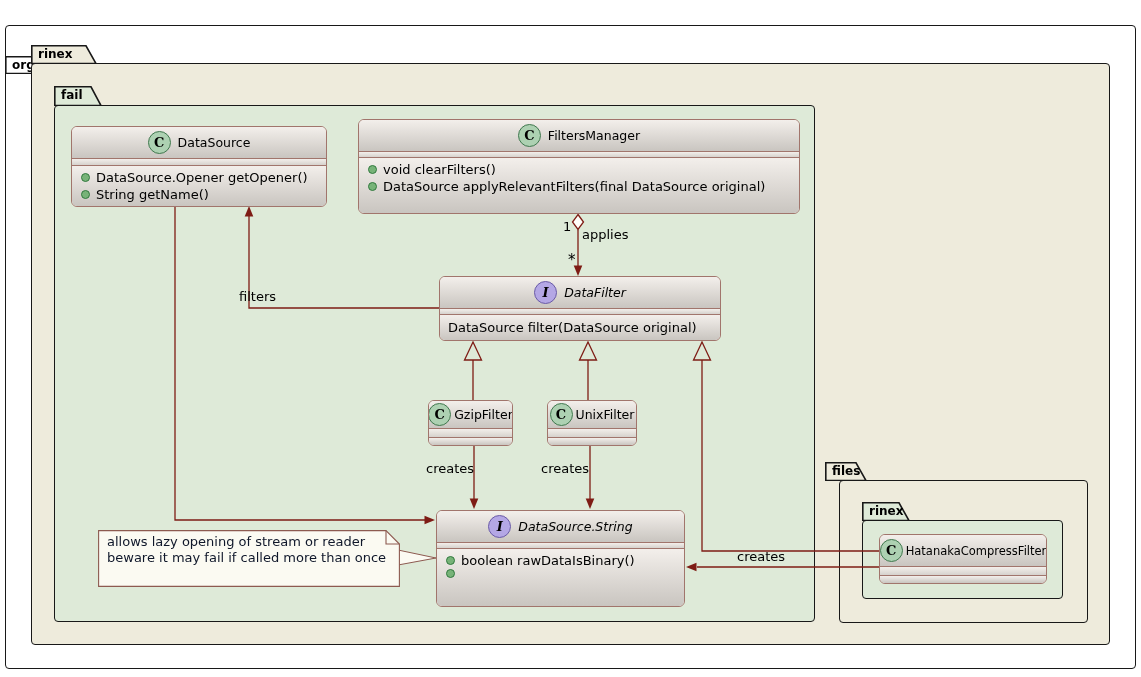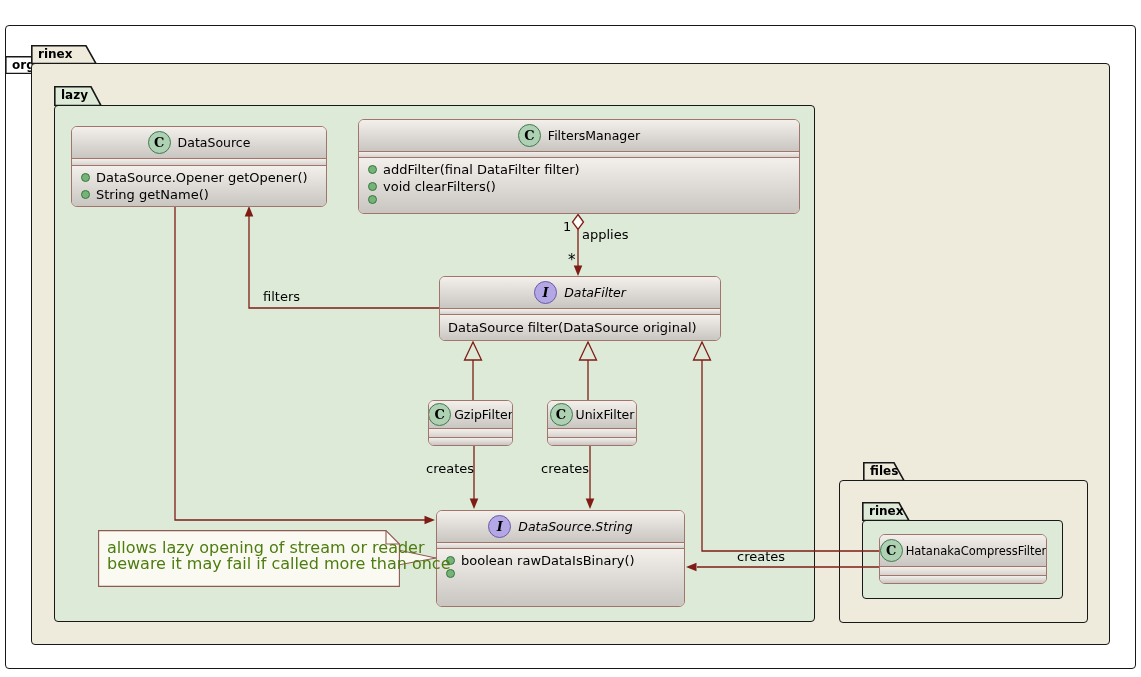--- a/index.html
+++ b/index.html
@@ -31,21 +31,21 @@
                 font-family:"DejaVu Serif","Liberation Serif",serif;font-weight:bold;font-size:13px;flex:0 0 auto;}
   .badge-c{background:#add1b2;border:1px solid #41784f;}
   .badge-i{background:#b4a7e5;border:1px solid #6a5ba6;font-style:italic;}
 
   
   .connectors{position:absolute;left:0;top:0;pointer-events:none;}
   .edge-label{position:absolute;font-size:13px;white-space:nowrap;}
 
   
   .note{position:absolute;}
-  .note-text{position:absolute;left:9px;top:10px;font-size:16px;line-height:15.6px;color:#4d7c0f;white-space:nowrap;}
+  .note-text{position:absolute;left:9px;top:4px;font-size:13px;line-height:15.6px;color:#0f172a;white-space:nowrap;}
 </style>
 </head>
 <body>
 
 <div class="canvas">
 
   <div class="pkg-body" style="left:5px;top:25px;width:1131px;height:644px;background:#ffffff;"></div>
   <div class="pkg-tab" style="left:5px;top:8px;width:38px;height:18px;margin-top:48px;">
     <svg width="38" height="18">
       <path d="M0.8,17.6 L0.8,0.8 L28,0.8 L37,17.6 Z" fill="#ffffff" stroke="#181818" stroke-width="1.6"></path>
@@ -59,25 +59,25 @@
       <path d="M0.8,18.6 L0.8,0.8 L55,0.8 L65,18.6 Z" fill="#eeebdc" stroke="#181818" stroke-width="1.6"></path>
     </svg>
     <span class="tab-label">rinex</span>
   </div>
 
   <div class="pkg-body" style="left:54px;top:105px;width:761px;height:517px;background:#deead8;"></div>
   <div class="pkg-tab" style="left:54px;top:86px;width:48px;height:20px;">
     <svg width="48" height="20">
       <path d="M0.8,19.6 L0.8,0.8 L37,0.8 L47,19.6 Z" fill="#deead8" stroke="#181818" stroke-width="1.6"></path>
     </svg>
-    <span class="tab-label">lazy</span>
+    <span class="tab-label">fail</span>
   </div>
 
   <div class="pkg-body" style="left:839px;top:480px;width:249px;height:143px;background:#eeebdc;"></div>
-  <div class="pkg-tab" style="left:863px;top:462px;width:42px;height:19px;">
+  <div class="pkg-tab" style="left:825px;top:462px;width:42px;height:19px;">
     <svg width="42" height="19">
       <path d="M0.8,18.6 L0.8,0.8 L31,0.8 L41,18.6 Z" fill="#eeebdc" stroke="#181818" stroke-width="1.6"></path>
     </svg>
     <span class="tab-label">files</span>
   </div>
 
   <div class="pkg-body" style="left:862px;top:520px;width:201px;height:79px;background:#deead8;"></div>
   <div class="pkg-tab" style="left:862px;top:502px;width:48px;height:19px;">
     <svg width="48" height="19">
       <path d="M0.8,18.6 L0.8,0.8 L37,0.8 L47,18.6 Z" fill="#deead8" stroke="#181818" stroke-width="1.6"></path>
@@ -156,28 +156,25 @@
 
   <div class="uml-class" style="left:358px;top:119px;width:442px;height:95px;">
     <div class="cls-header" style="height:32px;">
       <span class="circle-badge badge-c">C</span>
       <span class="cls-name">FiltersManager</span>
     </div>
     <div class="cls-fields" style="height:6px;"></div>
     <div class="cls-methods">
       <div class="method">
         <span class="bullet"></span>
-        <span>addFilter(final DataFilter filter)</span>
-      </div>
-      <div class="method">
-        <span class="bullet"></span>
         <span>void clearFilters()</span>
       </div>
       <div class="method">
         <span class="bullet"></span>
+        <span>DataSource applyRelevantFilters(final DataSource original)</span>
       </div>
     </div>
   </div>
 
   <div class="uml-class" style="left:439px;top:276px;width:282px;height:65px;">
     <div class="cls-header" style="height:32px;">
       <span class="circle-badge badge-i">I</span>
       <span class="cls-name italic">DataFilter</span>
     </div>
     <div class="cls-fields" style="height:6px;"></div>
@@ -228,21 +225,21 @@
       <span class="circle-badge badge-c">C</span>
       <span class="cls-name" style="font-size:11.5px;">HatanakaCompressFilter</span>
     </div>
     <div class="cls-fields" style="height:9px;"></div>
     <div class="cls-methods" style="padding:0;"></div>
   </div>
 
   <div class="edge-label" style="left:563px;top:219px;">1</div>
   <div class="edge-label" style="left:582px;top:227px;">applies</div>
   <div class="edge-label" style="left:568px;top:251px;font-size:15px;">*</div>
-  <div class="edge-label" style="left:263px;top:289px;">filters</div>
+  <div class="edge-label" style="left:239px;top:289px;">filters</div>
   <div class="edge-label" style="left:426px;top:461px;">creates</div>
   <div class="edge-label" style="left:541px;top:461px;">creates</div>
   <div class="edge-label" style="left:737px;top:549px;">creates</div>
 
   <div class="note" style="left:98px;top:530px;width:302px;height:57px;">
     <svg width="302" height="57">
       <path d="M0.6,0.6 L288,0.6 L301.4,14 L301.4,56.4 L0.6,56.4 Z" fill="#fbfaf2" stroke="#8d5a50" stroke-width="1.1"></path>
       <path d="M288,0.6 L288,14 L301.4,14" fill="none" stroke="#8d5a50" stroke-width="1.1"></path>
     </svg>
     <div class="note-text">

